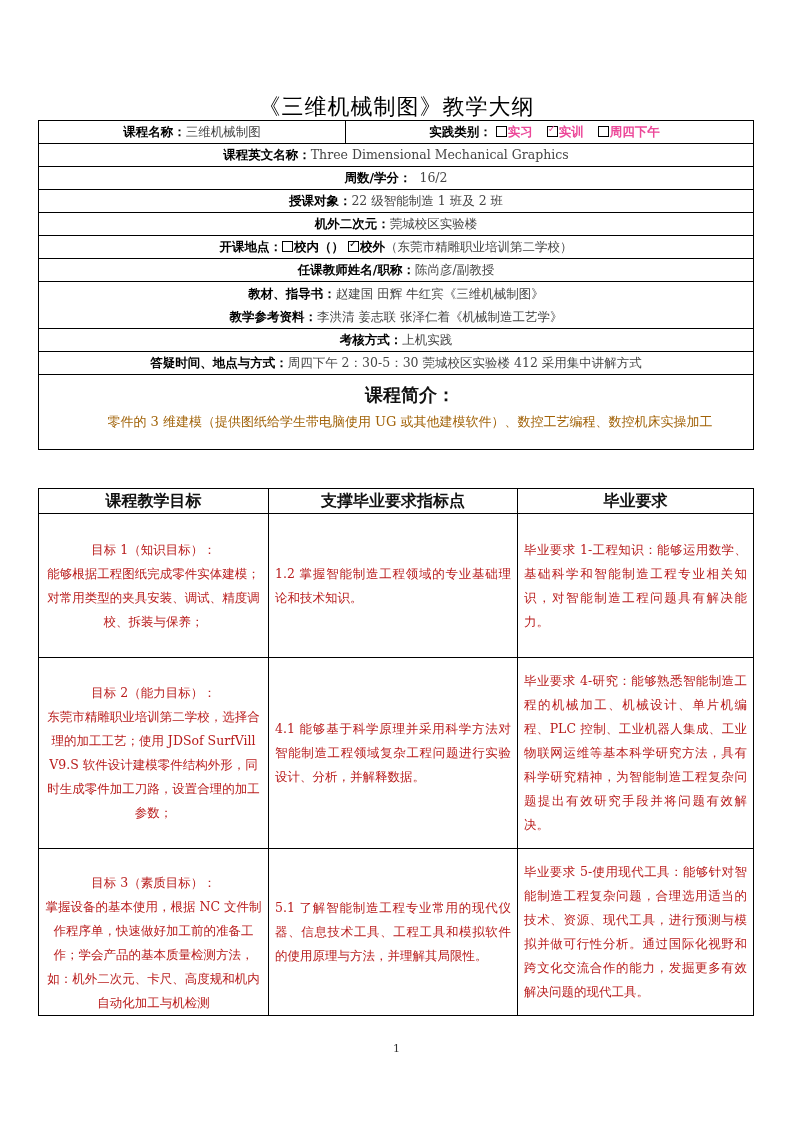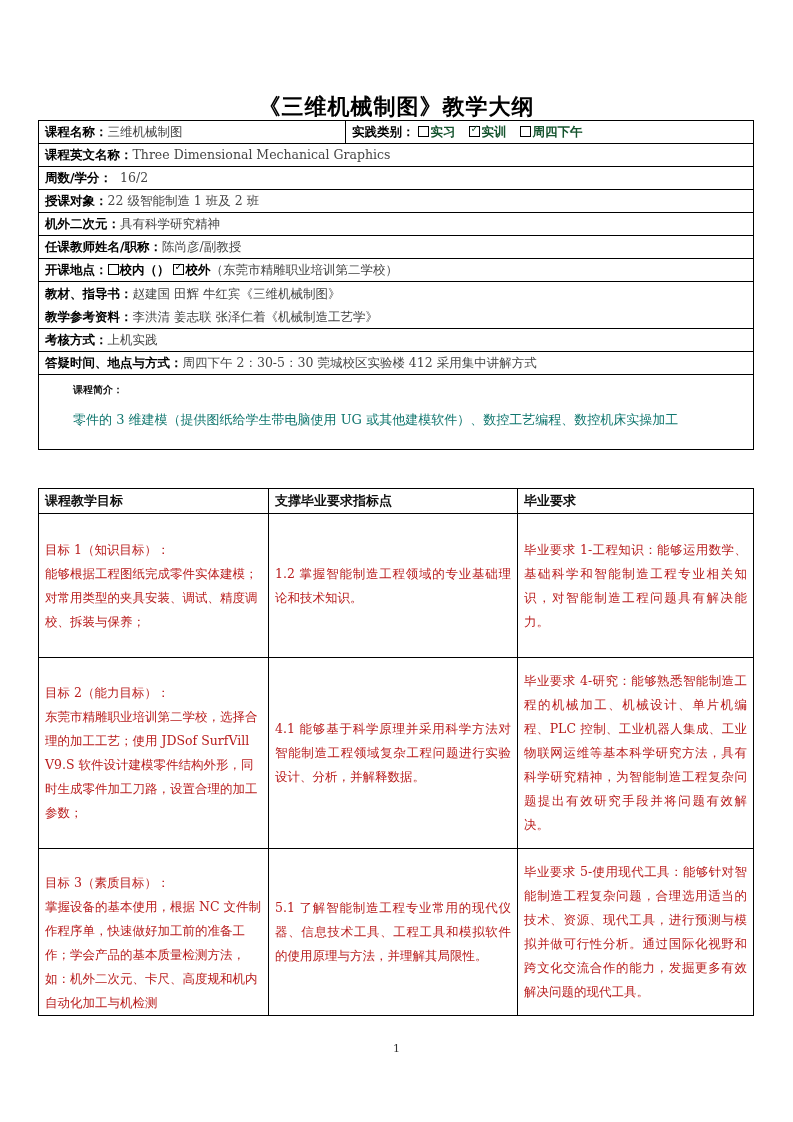--- a/index.html
+++ b/index.html
@@ -1,30 +1,30 @@
 <!DOCTYPE html>
 <html><head>
 <meta charset="utf-8">
 <style>
   html, body { margin:0; padding:0; background:#ffffff; }
   body { width:793px; height:1122px; position:relative; overflow:hidden;
          font-family:"DejaVu Serif", serif; color:#111; }
   .title { position:absolute; top:92px; left:0; width:793px; text-align:center;
-           font-family:"DejaVu Sans", sans-serif; font-weight:bold; font-size:22px; letter-spacing:1px; color:#000; }
+           font-family:"DejaVu Sans", sans-serif; font-weight:normal; font-size:22px; letter-spacing:1px; color:#000; }
   .tbl { position:absolute; left:38px; width:715px; border-collapse:collapse; table-layout:fixed; }
-  .tbl td { border:1.5px solid #000; padding:0 6px; font-size:12.5px; vertical-align:middle; }
+  .tbl td { border:1.5px solid #000; padding:0 6px; font-size:12.5px; vertical-align:middle;text-align:center; }
   .lbl { font-family:"DejaVu Sans", sans-serif; font-weight:bold; color:#000; font-size:12.5px; }
   .val { color:#444; font-family:"DejaVu Serif", serif; }
-  .chk { font-family:"DejaVu Sans", sans-serif; font-weight:bold; color:#14532d; margin-right:10px; }
+  .chk { font-family:"DejaVu Sans", sans-serif; font-weight:bold; color:#ec4899; margin-right:10px; }
   .chkbox { display:inline-block; width:9px; height:9px; border:1px solid #000; vertical-align:-1px; margin-right:1px; position:relative; }
   .chkbox.on::after { content:"✓"; position:absolute; left:0; top:-4px; font-size:10px; line-height:12px; }
   .r24 { height:23px; }
-  .intro-head { font-family:Liberation Sans, sans-serif; font-weight:bold; font-size:10px; padding-left:28px; margin-top:6px; }
-  .intro-body { color:#0f766e; font-size:13px; padding-left:28px; margin-top:14px; }
-  .colhead td { font-family:Liberation Serif, serif; font-weight:bold; font-size:13px; height:24px; }
+  .intro-head { font-family:Liberation Sans, sans-serif; font-weight:bold; font-size:18px; padding-left:28px; margin-top:6px; }
+  .intro-body { color:#a16207; font-size:13px; padding-left:28px; margin-top:6px; }
+  .colhead td { font-family:Liberation Serif, serif; font-weight:bold; font-size:16px; height:24px; }
   .cell { font-size:13px; line-height:24px; color:#b91c1c; }
   .cell.just { text-align:justify; }
   .pageno { position:absolute; top:1042px; left:0; width:793px; text-align:center; font-size:11px; color:#333; }
 </style>
 </head>
 <body>
 
 <div class="title">《三维机械制图》教学大纲</div>
 
 <table class="tbl" style="top:120px;">
@@ -47,30 +47,30 @@
   <tr class="r24">
     <td colspan="2"><span class="lbl">课程英文名称：</span><span class="val">Three Dimensional Mechanical Graphics</span></td>
   </tr>
   <tr class="r24">
     <td colspan="2"><span class="lbl">周数/学分：</span>&nbsp;&nbsp;<span class="val">16/2</span></td>
   </tr>
   <tr class="r24">
     <td colspan="2"><span class="lbl">授课对象：</span><span class="val">22 级智能制造 1 班及 2 班</span></td>
   </tr>
   <tr class="r24">
-    <td colspan="2"><span class="lbl">机外二次元：</span><span class="val">具有科学研究精神</span></td>
-  </tr>
-  <tr class="r24">
-    <td colspan="2"><span class="lbl">任课教师姓名/职称：</span><span class="val">陈尚彦/副教授</span></td>
+    <td colspan="2"><span class="lbl">机外二次元：</span><span class="val">莞城校区实验楼</span></td>
   </tr>
   <tr class="r24">
     <td colspan="2">
       <span class="lbl">开课地点：</span><span class="lbl"><span class="chkbox"></span><span>校内（）</span></span>
       <span class="lbl"><span class="chkbox on"></span><span>校外</span></span><span class="val">（东莞市精雕职业培训第二学校）</span>
     </td>
+  </tr>
+  <tr class="r24">
+    <td colspan="2"><span class="lbl">任课教师姓名/职称：</span><span class="val">陈尚彦/副教授</span></td>
   </tr>
   <tr>
     <td colspan="2" style="height:46px;">
       <div style="line-height:23px;"><span class="lbl">教材、指导书：</span><span class="val">赵建国  田辉  牛红宾《三维机械制图》</span></div>
       <div style="line-height:23px;"><span class="lbl">教学参考资料：</span><span class="val">李洪清  姜志联  张泽仁着《机械制造工艺学》</span></div>
     </td>
   </tr>
   <tr class="r24">
     <td colspan="2"><span class="lbl">考核方式：</span><span class="val">上机实践</span></td>
   </tr>

